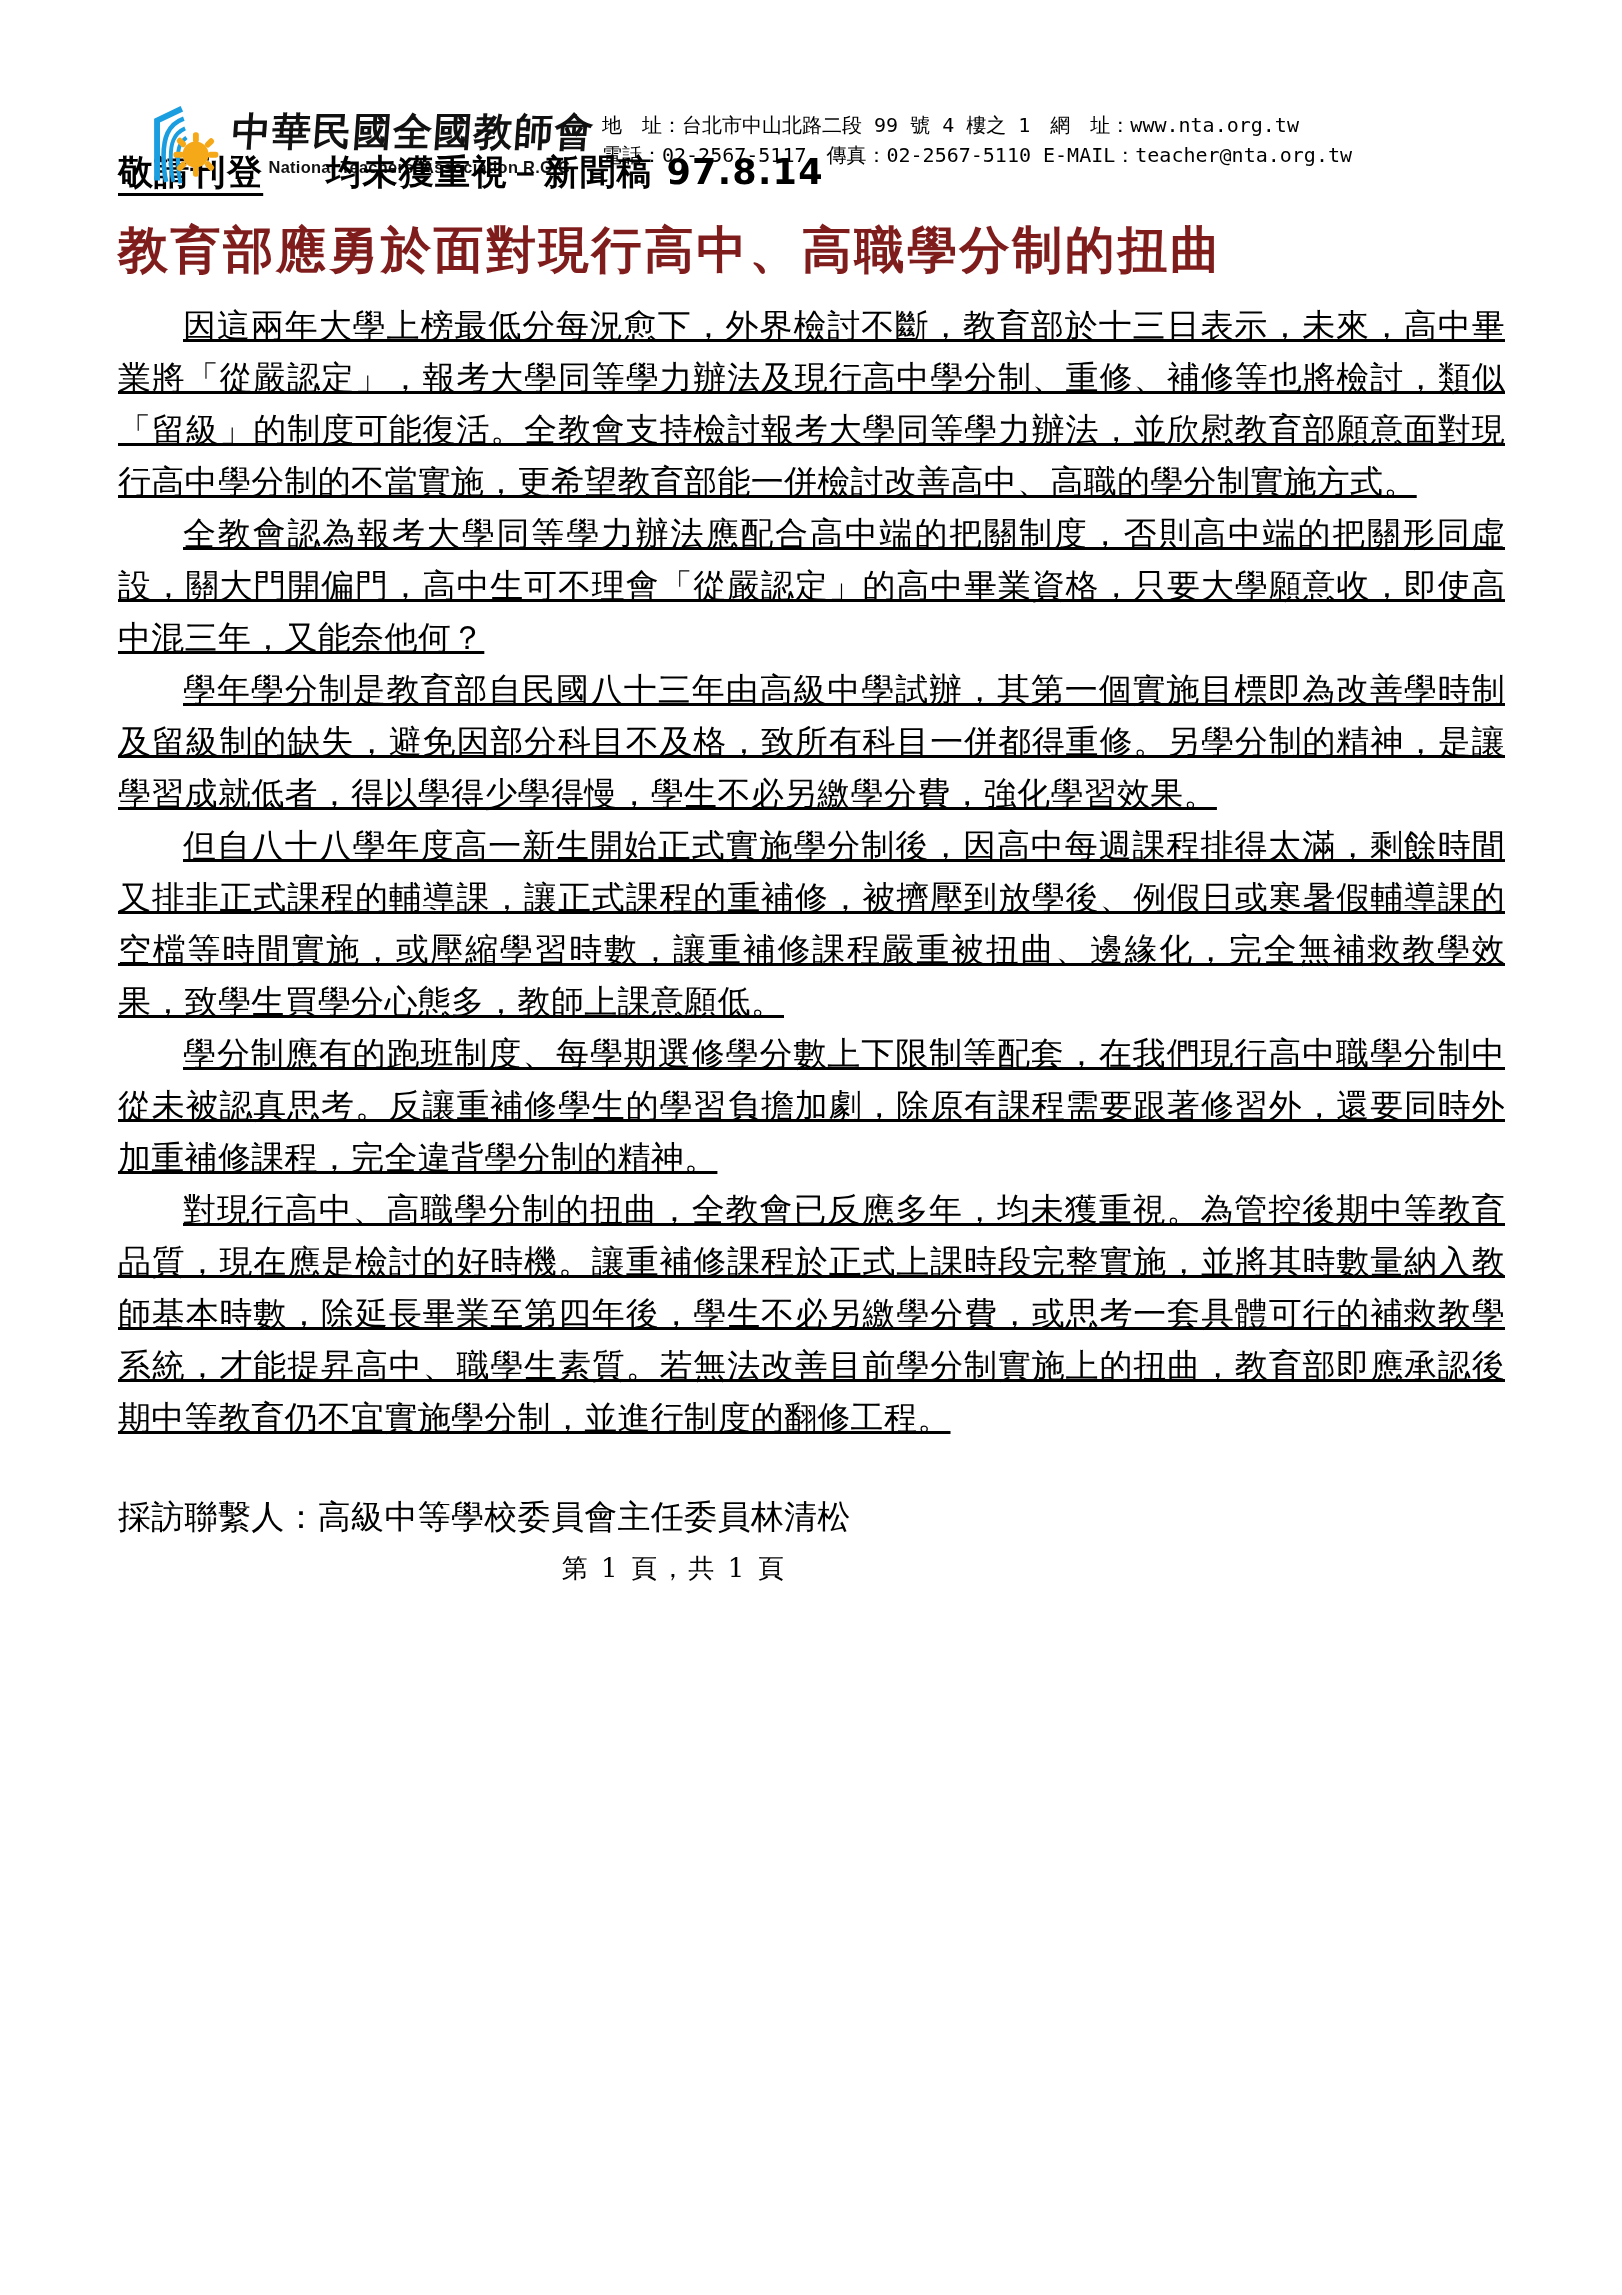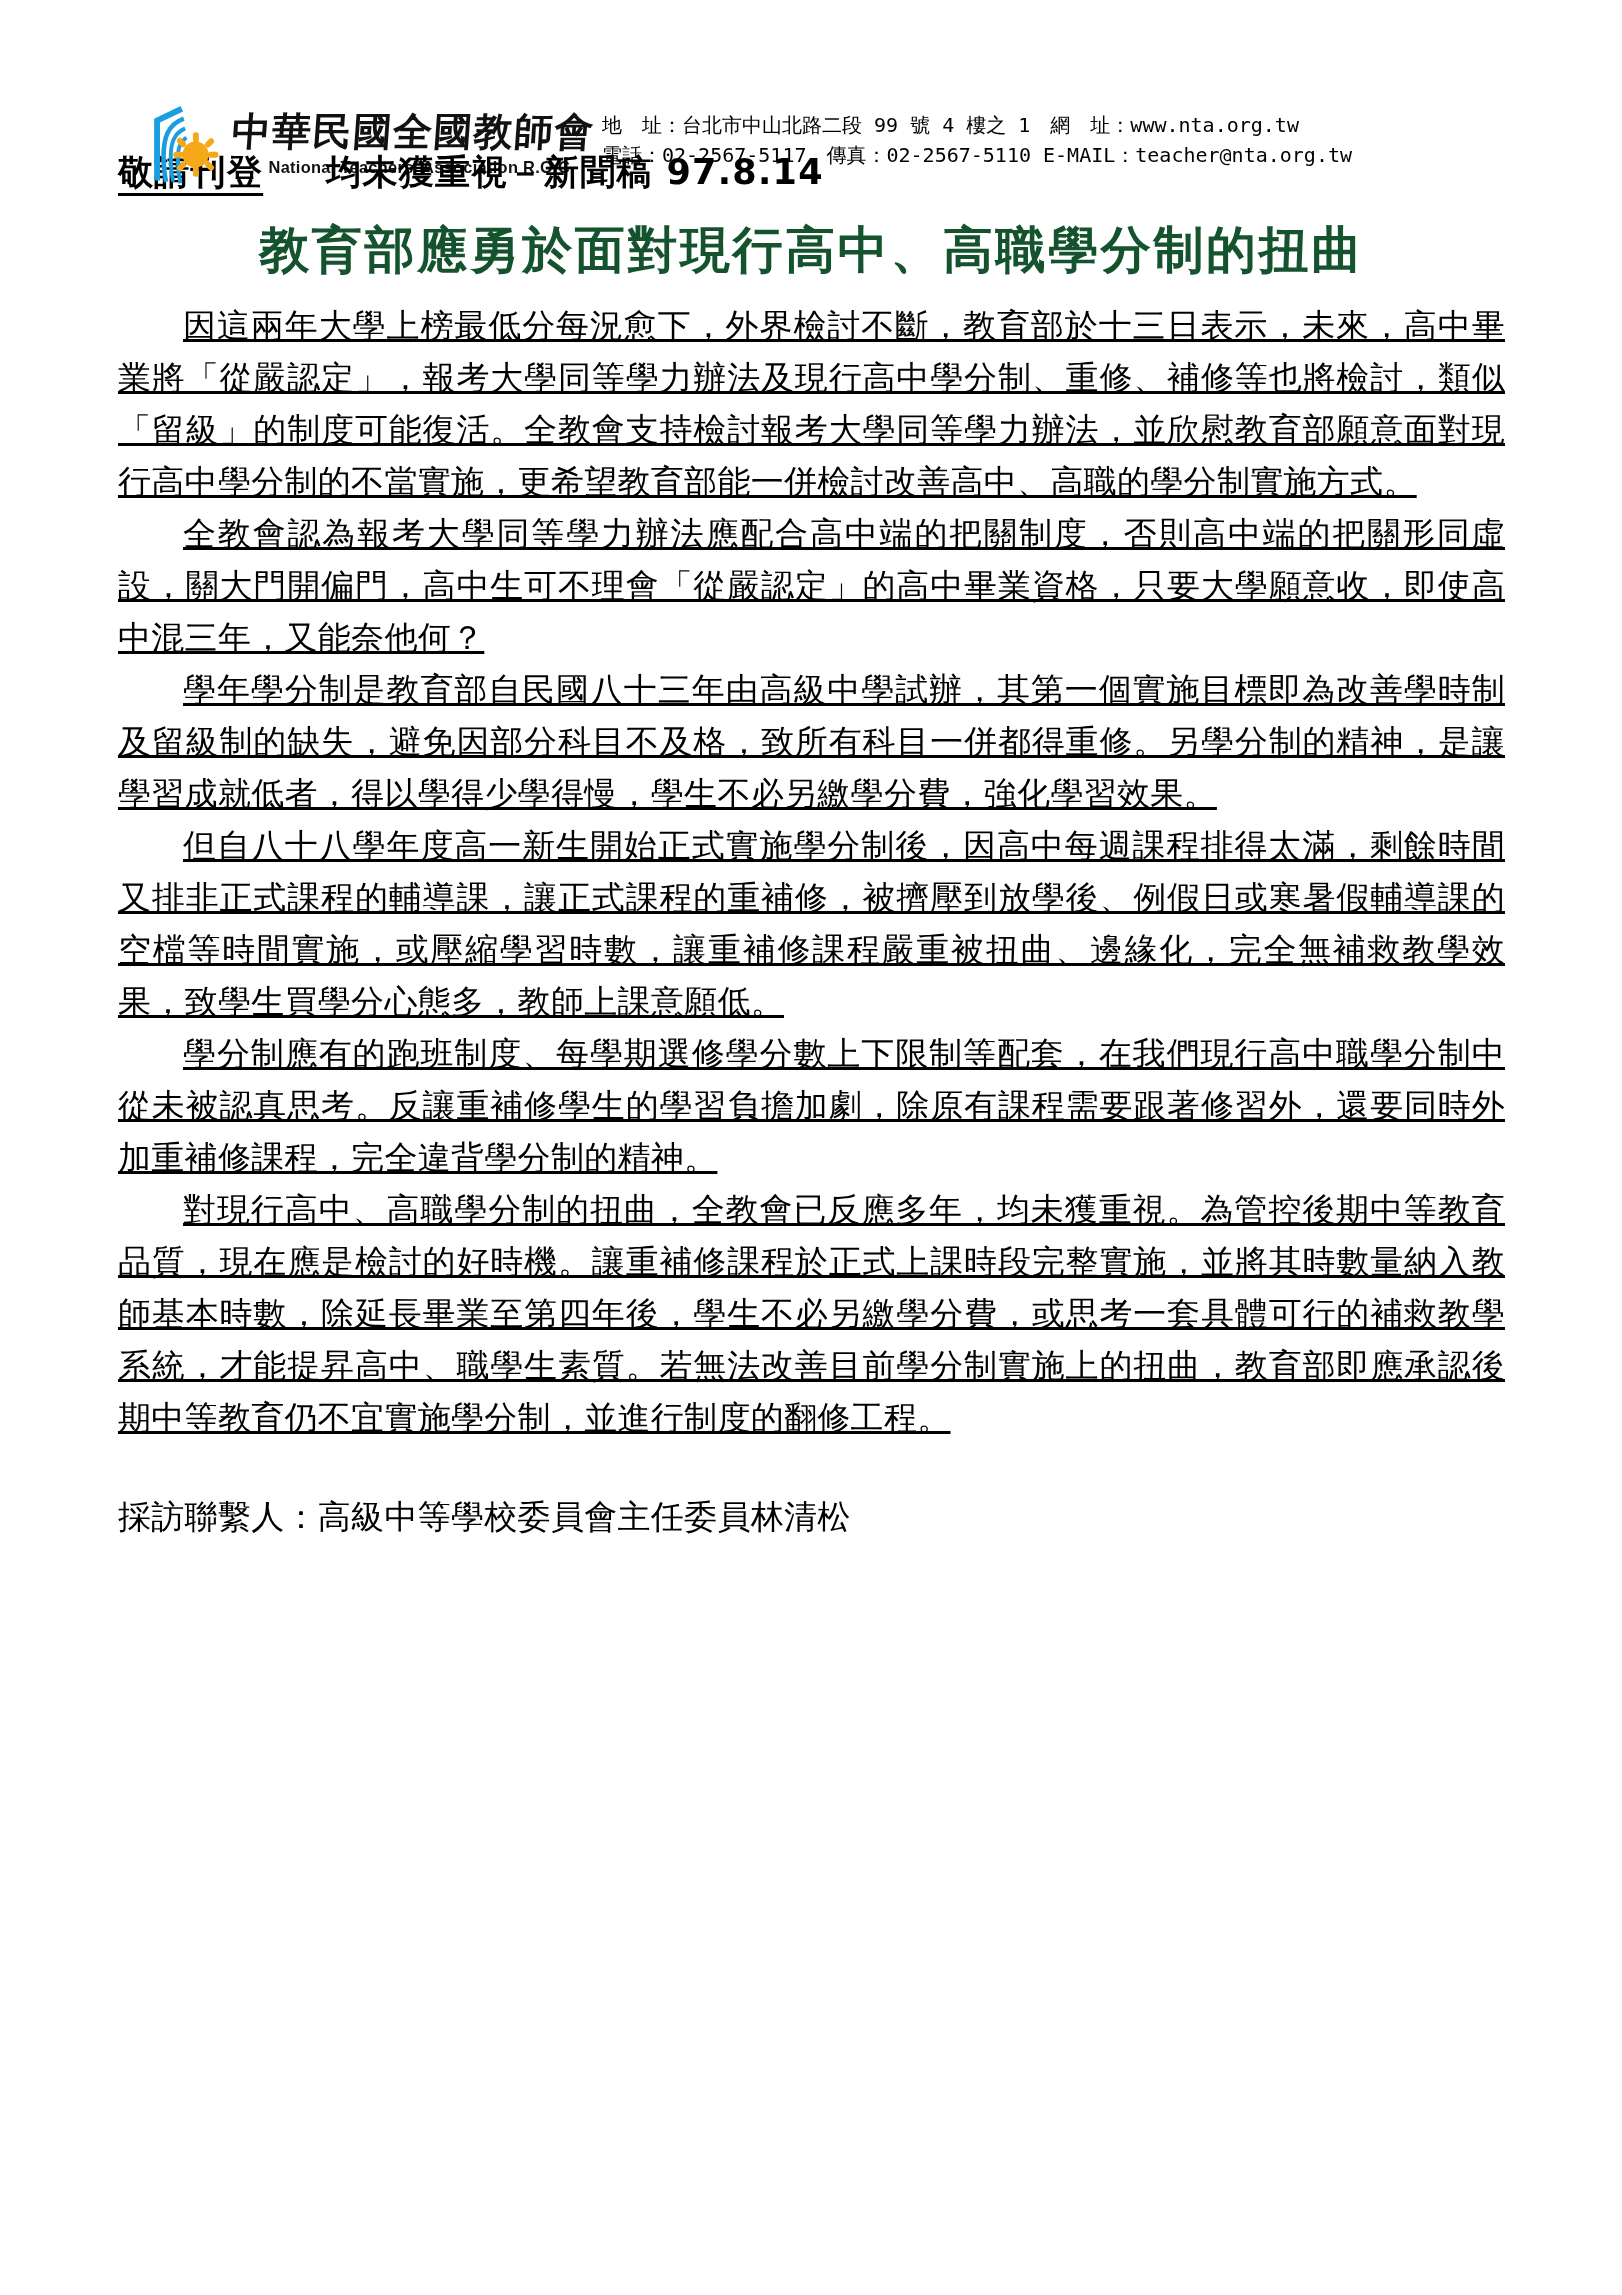--- a/index.html
+++ b/index.html
@@ -102,22 +102,22 @@
   .slug-left {
     text-decoration: underline;
     text-underline-offset: 9.2px;
     text-decoration-thickness: 3.3px;
   }
   .slug-right { margin-left: 63px; }
 
   
   .headline {
     margin-top: 26px;
-    text-align: center;
-    color: #14532d;
+    text-align: left;
+    color: #7f1d1d;
     font-family: "DejaVu Sans", sans-serif;
     font-weight: 700;
     font-size: 50px;
     letter-spacing: 2.6px;
     line-height: 1.12;
     white-space: nowrap;
   }
 
   
   .body-text {
@@ -212,15 +212,16 @@
     <p>因這兩年大學上榜最低分每況愈下，外界檢討不斷，教育部於十三日表示，未來，高中畢業將「從嚴認定」，報考大學同等學力辦法及現行高中學分制、重修、補修等也將檢討，類似「留級」的制度可能復活。全教會支持檢討報考大學同等學力辦法，並欣慰教育部願意面對現行高中學分制的不當實施，更希望教育部能一併檢討改善高中、高職的學分制實施方式。</p>
     <p>全教會認為報考大學同等學力辦法應配合高中端的把關制度，否則高中端的把關形同虛設，關大門開偏門，高中生可不理會「從嚴認定」的高中畢業資格，只要大學願意收，即使高中混三年，又能奈他何？</p>
     <p>學年學分制是教育部自民國八十三年由高級中學試辦，其第一個實施目標即為改善學時制及留級制的缺失，避免因部分科目不及格，致所有科目一併都得重修。另學分制的精神，是讓學習成就低者，得以學得少學得慢，學生不必另繳學分費，強化學習效果。</p>
     <p>但自八十八學年度高一新生開始正式實施學分制後，因高中每週課程排得太滿，剩餘時間又排非正式課程的輔導課，讓正式課程的重補修，被擠壓到放學後、例假日或寒暑假輔導課的空檔等時間實施，或壓縮學習時數，讓重補修課程嚴重被扭曲、邊緣化，完全無補救教學效果，致學生買學分心態多，教師上課意願低。</p>
     <p>學分制應有的跑班制度、每學期選修學分數上下限制等配套，在我們現行高中職學分制中從未被認真思考。反讓重補修學生的學習負擔加劇，除原有課程需要跟著修習外，還要同時外加重補修課程，完全違背學分制的精神。</p>
     <p>對現行高中、高職學分制的扭曲，全教會已反應多年，均未獲重視。為管控後期中等教育品質，現在應是檢討的好時機。讓重補修課程於正式上課時段完整實施，並將其時數量納入教師基本時數，除延長畢業至第四年後，學生不必另繳學分費，或思考一套具體可行的補救教學系統，才能提昇高中、職學生素質。若無法改善目前學分制實施上的扭曲，教育部即應承認後期中等教育仍不宜實施學分制，並進行制度的翻修工程。</p>
   </div>
 
   <div class="contact-person">採訪聯繫人：高級中等學校委員會主任委員林清松</div>
 
+  <div class="page-number">第 1 頁，共 1 頁</div>
 
 </div>
 
 
 </body></html>

